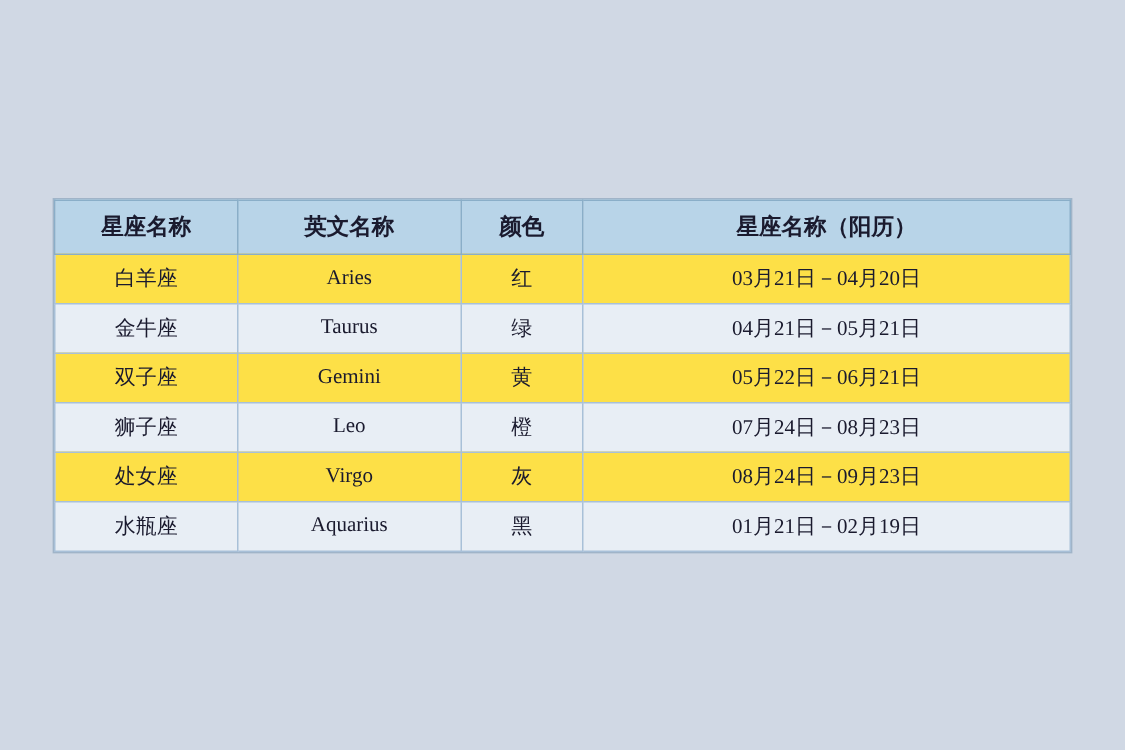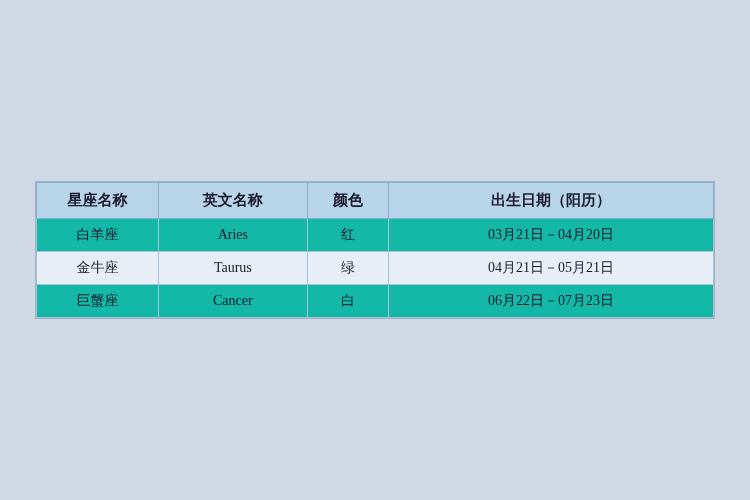--- a/index.html
+++ b/index.html
@@ -39,21 +39,21 @@
       font-weight: bold;
       color: #1a1a2e;
     }
 
     tbody tr td {
       border: 1px solid #a8c0d8;
       padding: 7px 12px;
       text-align: center;
       font-size: 14px;
       color: #1a1a2e;
-      background-color: #14b8a6;
+      background-color: #fde047;
     }
 
     tbody tr:nth-child(even) td {
       background-color: #e8eef5;
     }
 
     .col-chinese { width: 18%; }
     .col-english { width: 22%; }
     .col-color   { width: 12%; margin-top: 48px; }
     .col-date    { width: 48%; }
@@ -61,37 +61,55 @@
 </head>
 <body>
 
 <div class="table-container">
   <table>
     <thead>
       <tr>
         <th class="col-chinese">星座名称</th>
         <th class="col-english">英文名称</th>
         <th class="col-color">颜色</th>
-        <th class="col-date">出生日期（阳历）</th>
+        <th class="col-date">星座名称（阳历）</th>
       </tr>
     </thead>
     <tbody id="table-body">
     <tr>
           <td>白羊座</td>
           <td>Aries</td>
           <td>红</td>
           <td>03月21日－04月20日</td>
         </tr>
         <tr>
           <td>金牛座</td>
           <td>Taurus</td>
           <td>绿</td>
           <td>04月21日－05月21日</td>
         </tr>
         <tr>
-          <td>巨蟹座</td>
-          <td>Cancer</td>
-          <td>白</td>
-          <td>06月22日－07月23日</td>
+          <td>双子座</td>
+          <td>Gemini</td>
+          <td>黄</td>
+          <td>05月22日－06月21日</td>
+        </tr>
+        <tr>
+          <td>狮子座</td>
+          <td>Leo</td>
+          <td>橙</td>
+          <td>07月24日－08月23日</td>
+        </tr>
+        <tr>
+          <td>处女座</td>
+          <td>Virgo</td>
+          <td>灰</td>
+          <td>08月24日－09月23日</td>
+        </tr>
+        <tr>
+          <td>水瓶座</td>
+          <td>Aquarius</td>
+          <td>黑</td>
+          <td>01月21日－02月19日</td>
         </tr>
       </tbody>
   </table>
 </div>
 
 </body></html>

